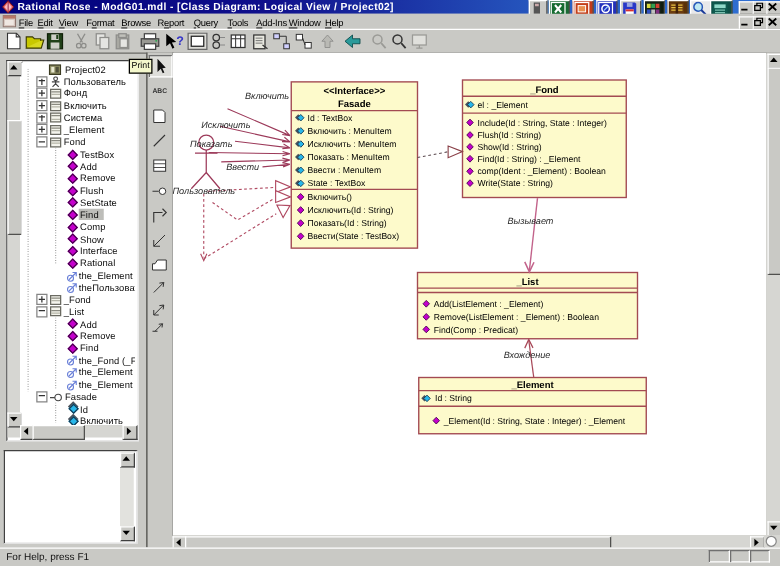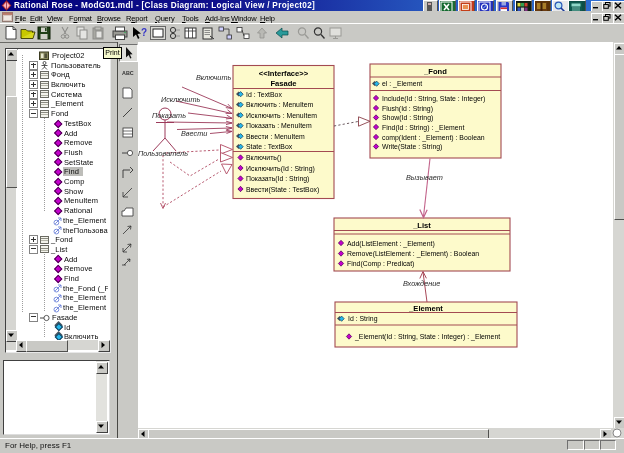--- a/index.html
+++ b/index.html
@@ -287,21 +287,21 @@
 <span class="dia" style="left:38px;top:109.3px"></span>
     <b class="tx" style="left:47px;top:107.6px;font-weight:normal">SetState</b>
 <span class="dia" style="left:38px;top:119px"></span>
     <span class="ab" style="left:46px;top:116.8px;width:20px;height:9.5px;background:#bdbdb9"></span>
     <b class="tx" style="left:47px;top:117.3px;font-weight:normal">Find</b>
 <span class="dia" style="left:38px;top:128.7px"></span>
     <b class="tx" style="left:47px;top:127px;font-weight:normal">Comp</b>
 <span class="dia" style="left:38px;top:138.4px"></span>
     <b class="tx" style="left:47px;top:136.7px;font-weight:normal">Show</b>
 <span class="dia" style="left:38px;top:148.1px"></span>
-    <b class="tx" style="left:47px;top:146.4px;font-weight:normal">MenuItem</b>
+    <b class="tx" style="left:47px;top:146.4px;font-weight:normal">Interface</b>
 <span class="dia" style="left:38px;top:157.8px"></span>
     <b class="tx" style="left:47px;top:156.1px;font-weight:normal">Rational</b>
 <svg class="ab" style="left:36px;top:166.5px" width="9" height="9" viewBox="0 0 9 9">
       <circle cx="3.4" cy="5.6" r="2.4" fill="none" stroke="#6a80d8" stroke-width="0.9"></circle>
       <path d="M2.2 6.8 L8 1 M5 1 H8 V4" fill="none" stroke="#6a80d8" stroke-width="0.9"></path>
     </svg>
     <b class="tx" style="left:46px;top:165.8px;font-weight:normal">the_Element (_</b>
 <svg class="ab" style="left:36px;top:176.2px" width="9" height="9" viewBox="0 0 9 9">
       <circle cx="3.4" cy="5.6" r="2.4" fill="none" stroke="#6a80d8" stroke-width="0.9"></circle>
       <path d="M2.2 6.8 L8 1 M5 1 H8 V4" fill="none" stroke="#6a80d8" stroke-width="0.9"></path>

